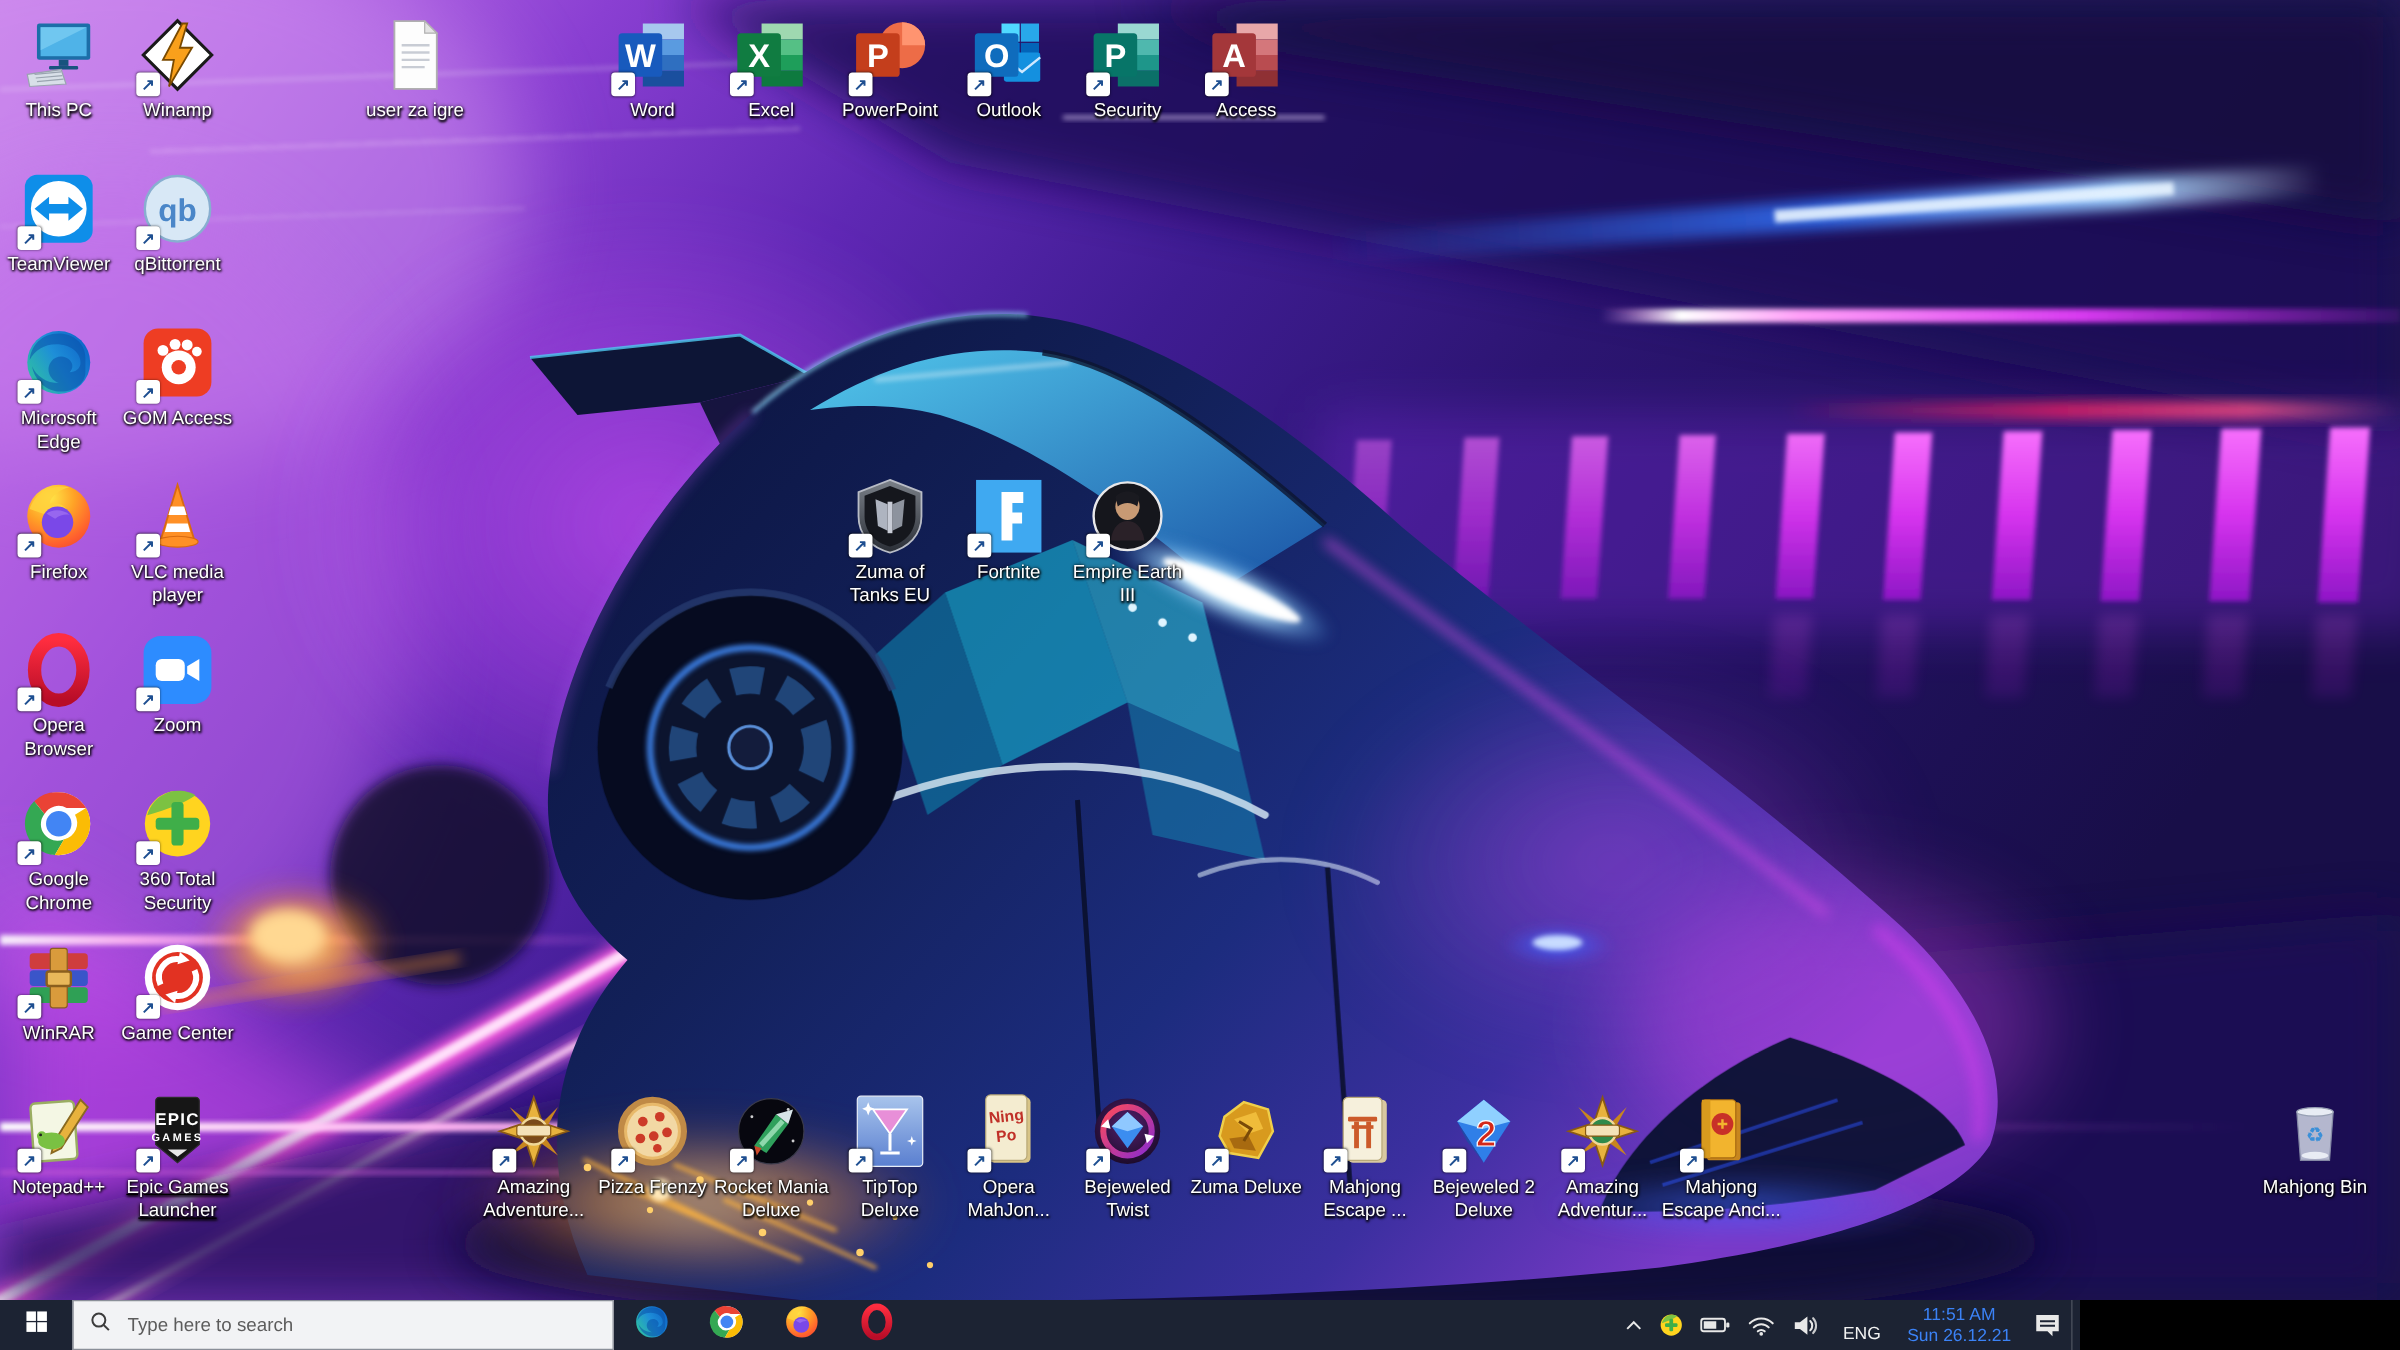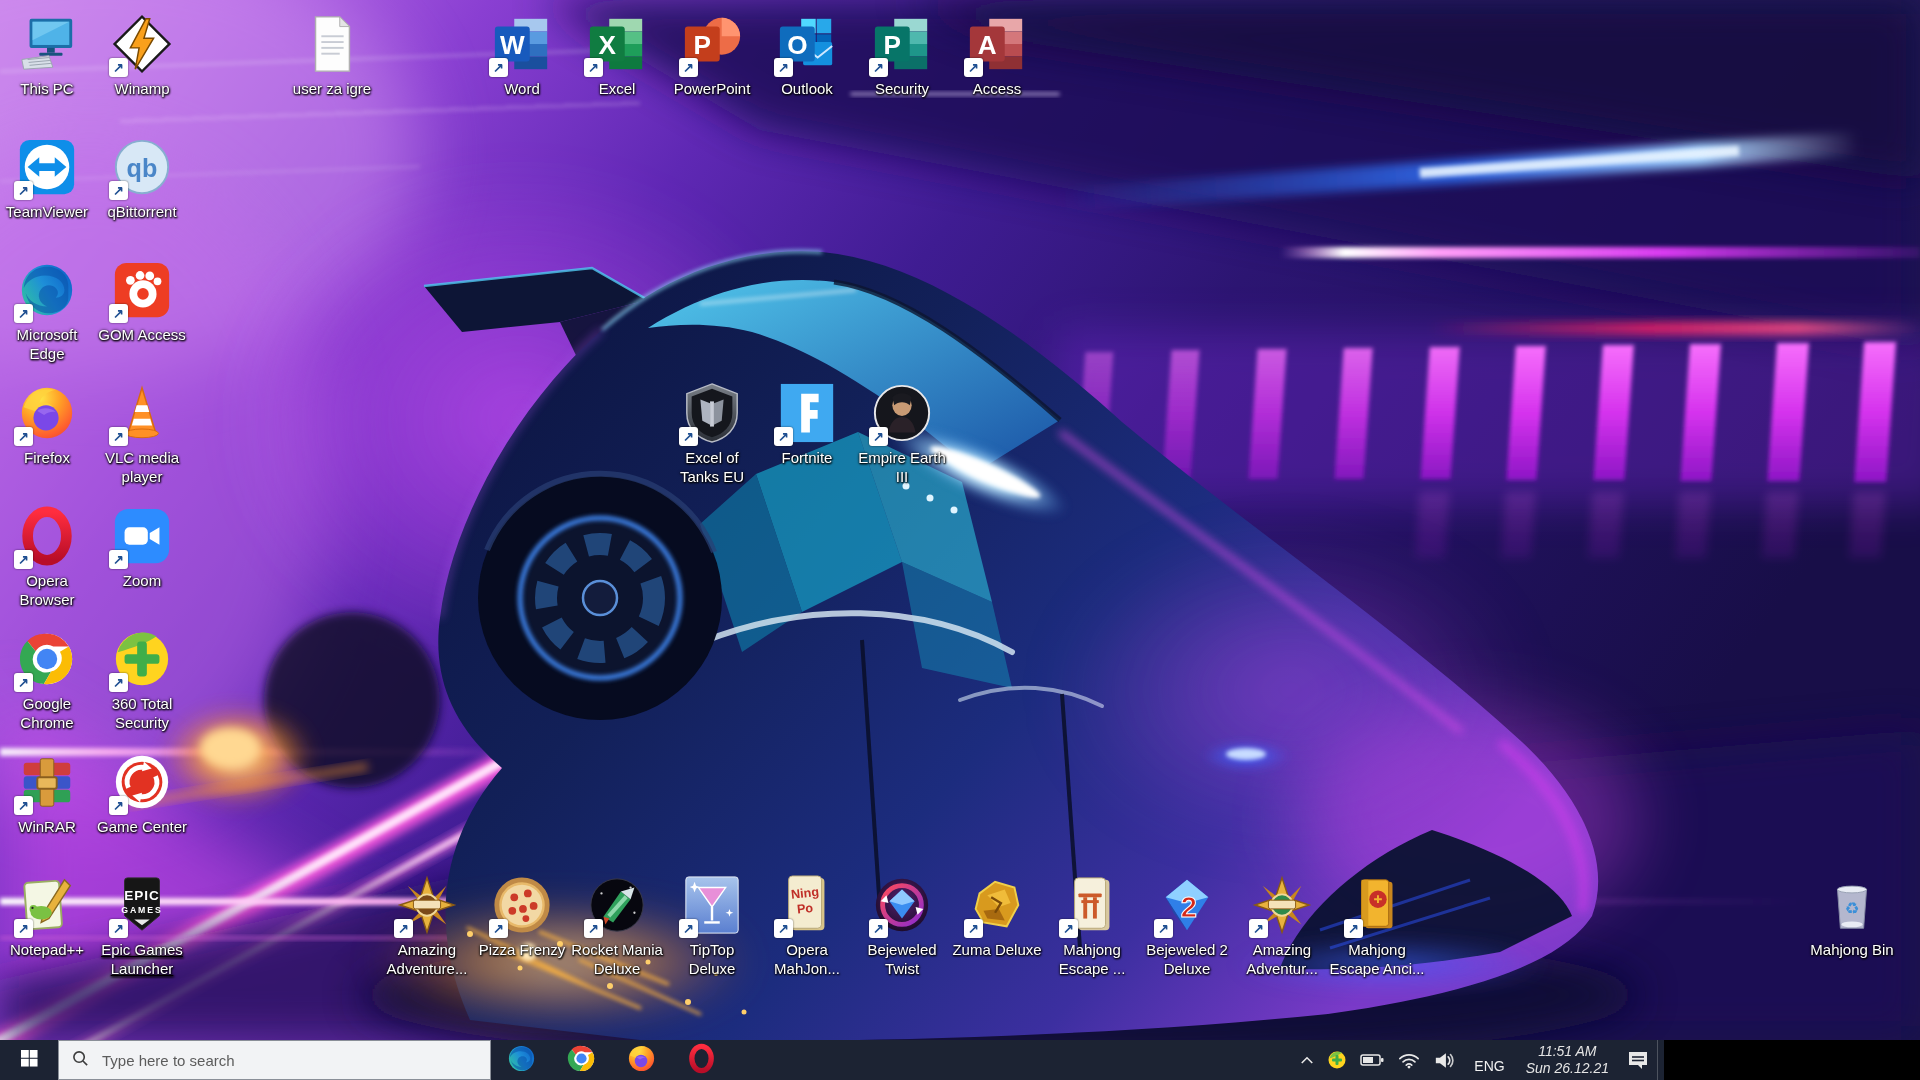--- a/index.html
+++ b/index.html
@@ -22,21 +22,21 @@
       display:flex;align-items:center;gap:11px;padding:0 13px;}
   #searchbox input{flex:1;border:none;outline:none;background:transparent;font-family:"Liberation Sans",sans-serif;
       font-size:15px;color:#222;}
   #searchbox input::placeholder{color:#5c5c5c;opacity:1;}
   #tb-apps{display:flex;align-items:stretch;}
   .tb-app{width:60px;display:flex;align-items:center;justify-content:center;}
   .tb-app svg{width:31px;height:31px;}
   #tray{margin-left:auto;display:flex;align-items:center;}
   .tray-ic{padding:0 7px;display:flex;align-items:center;justify-content:center;height:100%;}
   #lang{padding:0 11px;color:#f2f2f2;font-size:14px;display:flex;align-items:center;height:100%;margin-top:11px;}
-  #clock{padding:0 10px;color:#e5e5e5;font-size:14px;line-height:17px;text-align:center;display:flex;flex-direction:column;justify-content:center;height:100%;font-style:italic;}
+  #clock{padding:0 10px;color:#3b82f6;font-size:14px;line-height:17px;text-align:center;display:flex;flex-direction:column;justify-content:center;height:100%;}
   #show-desktop{width:6px;height:100%;border-left:1px solid rgba(255,255,255,.22);}
   svg text{font-family:"Liberation Sans",sans-serif;}
 </style>
 </head>
 <body>
 
 <div id="screen">
 
   <svg id="wallpaper" viewBox="0 0 1920 1040" width="1920" height="1040" preserveAspectRatio="none">
     <defs>
@@ -486,21 +486,21 @@
               </linearGradient>
             </defs>
             <path d="M32 2 L58 12 V32 C58 48 47 58 32 62 C17 58 6 48 6 32 V12 Z" fill="url(#g-wot)" stroke="#b8bcc6" stroke-width="1.5"></path>
             <path d="M32 7 L53 15 V32 C53 45 44 54 32 57 C20 54 11 45 11 32 V15 Z" fill="#15171d"></path>
             <path d="M20 18 L30 22 L30 44 L22 40 Z" fill="#aeb4c0"></path>
             <path d="M44 18 L34 22 L34 44 L42 40 Z" fill="#8d939e"></path>
             <rect x="30" y="20" width="4" height="26" fill="#c8ccd6"></rect>
           </svg>
           <div class="sc">↗</div>
         </div>
-        <div class="dlabel">Excel of
+        <div class="dlabel">Zuma of
 Tanks EU</div>
       </div>
       <div class="desk-icon" style="left: 762px; top: 382px;">
         <div class="icn-wrap">
           <svg viewBox="0 0 64 64">
             <rect x="5" y="2" width="54" height="60" fill="#3fa9f1"></rect>
             <path d="M26 12 h18 v9 h-9 v8 h8 v9 h-8 v14 h-9 Z" fill="#fff"></path>
             <title>F</title>
           </svg>
           <div class="sc">↗</div>

